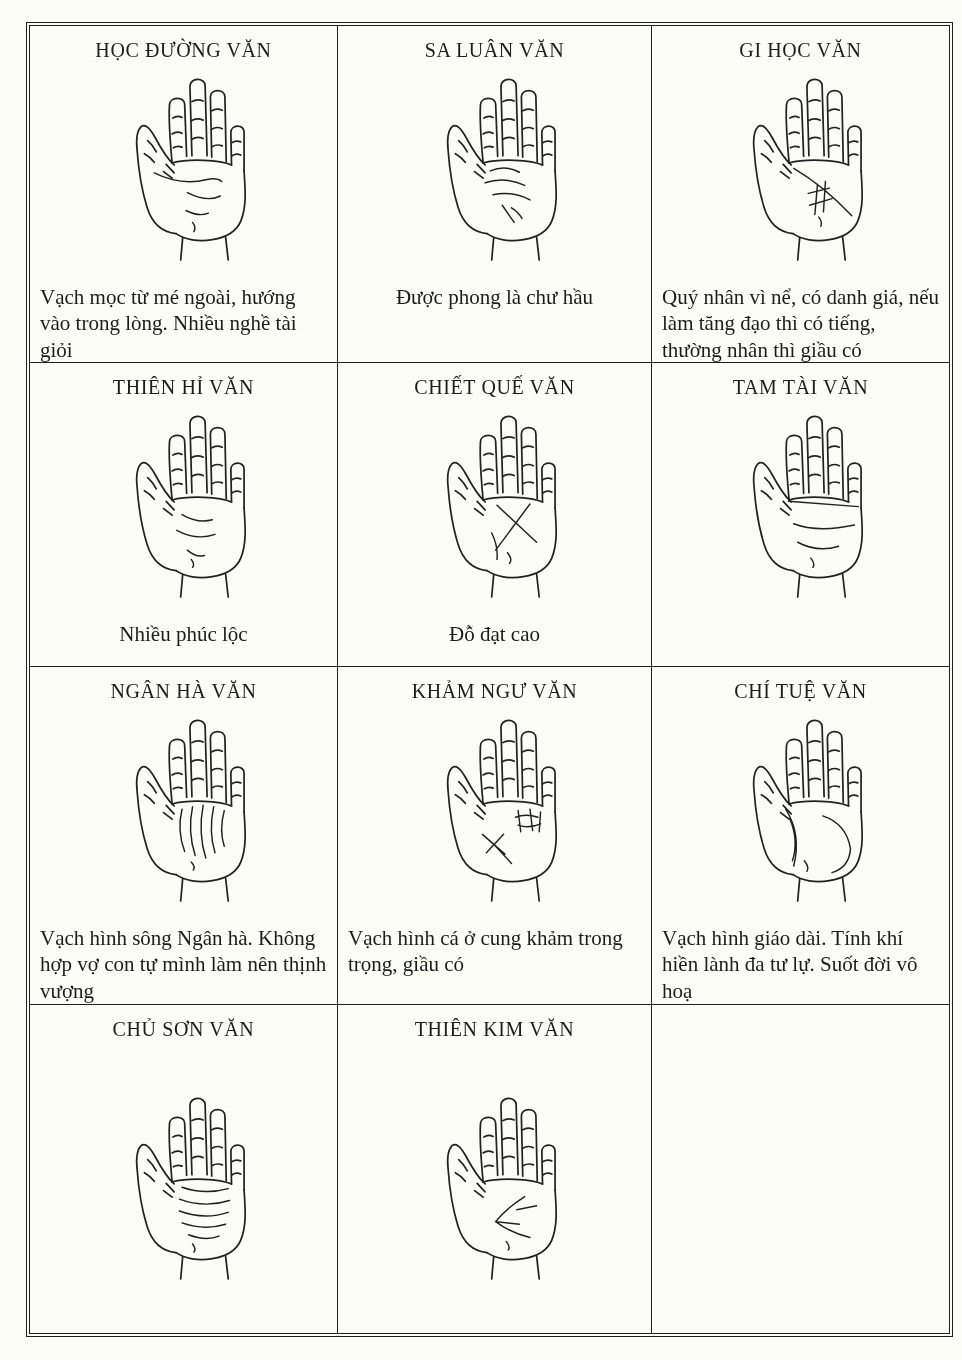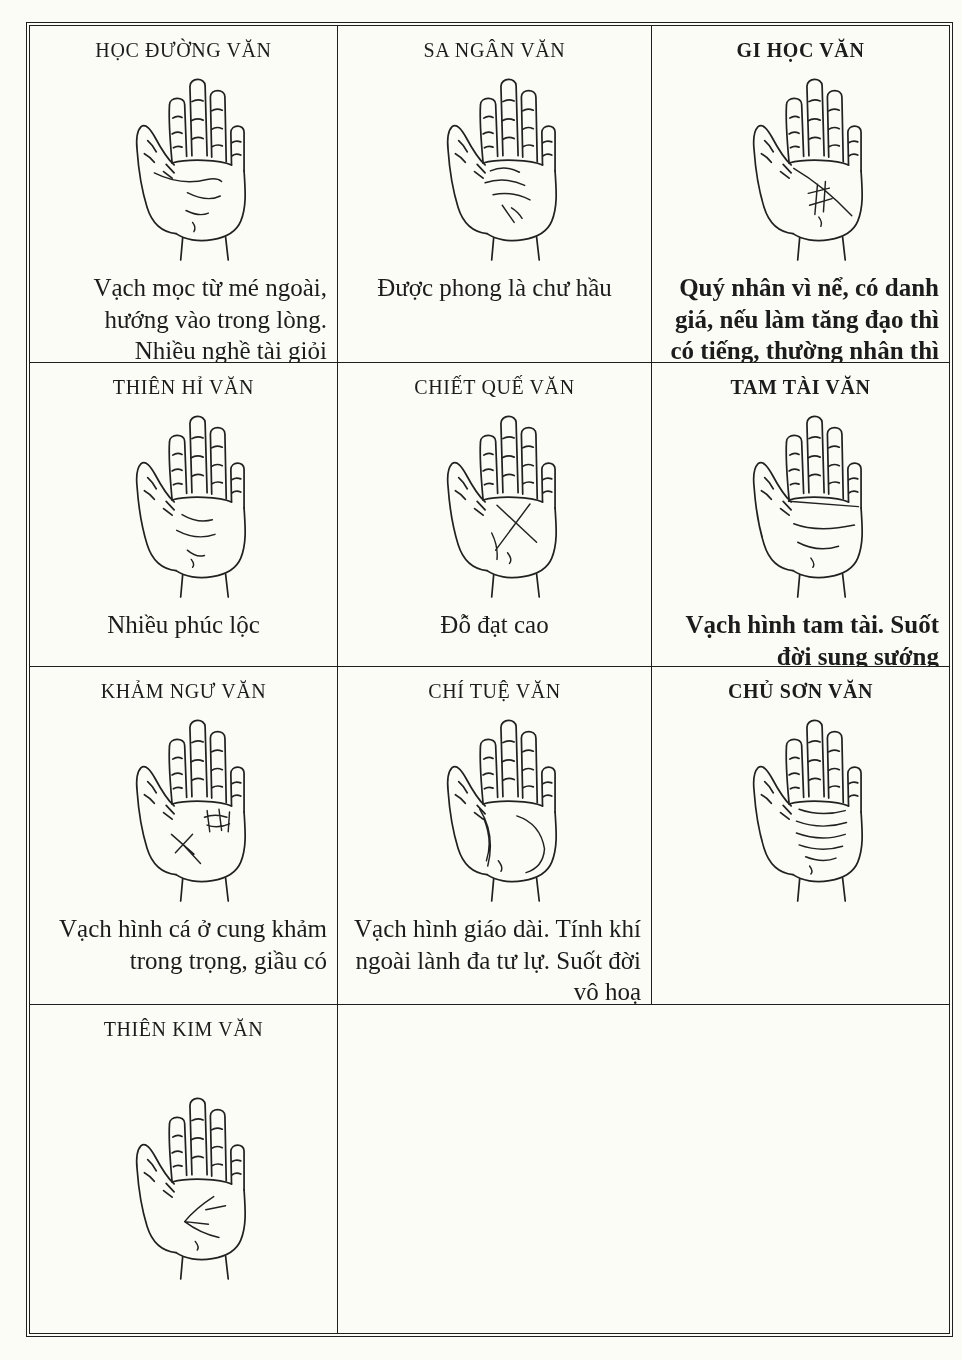--- a/index.html
+++ b/index.html
@@ -21,37 +21,37 @@
     grid-template-rows:337px 304px 338px 328px;
     background:#fcfcf7;
   }
   .cell{
     box-sizing:border-box;
     border-right:1px solid #1f1f1f;
     border-bottom:1px solid #1f1f1f;
     overflow:hidden;
     display:flex;flex-direction:column;align-items:center;
   }
-  .cell:nth-child(3n){border-right:none;font-weight:bold;}
+  .cell:nth-child(3n){border-right:none;}
   .cell:nth-child(n+10){border-bottom:none;gap:40px;}
   .cell-title{
     margin-top:13px;
     font-size:20px;
     letter-spacing:.6px;
     text-align:center;
     white-space:nowrap;
   }
   .hand-wrap{margin-top:2px;line-height:0;}
   .hand{width:152px;height:198px;}
   .cell-desc{
-    margin-top:10px;
+    margin-top:22px;
     padding:0 10px;
-    font-size:25px;
+    font-size:21px;
     line-height:1.26;
-    text-align:right;
+    text-align:left;
   }
 </style>
 </head>
 <body>
 
 <svg width="0" height="0" style="position:absolute" aria-hidden="true">
   <defs>
     <g id="hand-base" fill="none" stroke="#212121" stroke-width="2.6" stroke-linecap="round" stroke-linejoin="round">
       <path d="M97,150 C94,118 92,78 93,62 C93,49 116,49 116,61 L119,140"></path>
       <path d="M127,139 L124,34 C124,20 147,20 147,33 L150,139"></path>
@@ -77,21 +77,21 @@
     <div class="hand-wrap">
       <svg class="hand" viewBox="0 0 230 300">
         <use href="#hand-base" xlink:href="#hand-base"></use>
         <path fill="none" stroke="#212121" stroke-width="2.2" stroke-linecap="round" d="M70,165 Q110,185 150,175 Q165,172 172,178 M120,195 Q150,210 170,200 M118,222 Q138,232 152,226 M128,240 q6,8 2,14"></path>
       </svg>
     </div>
     <div class="cell-desc">Vạch mọc từ mé ngoài, hướng vào trong lòng. Nhiều nghề tài giỏi</div>
   </div>
 
   <div class="cell">
-    <div class="cell-title">SA NGÂN VĂN</div>
+    <div class="cell-title">SA LUÂN VĂN</div>
     <div class="hand-wrap">
       <svg class="hand" viewBox="0 0 230 300">
         <use href="#hand-base" xlink:href="#hand-base"></use>
         <path fill="none" stroke="#212121" stroke-width="2.2" stroke-linecap="round" d="M108,162 Q130,152 152,164 M100,180 Q130,170 160,184 M112,198 Q142,192 168,206 M126,214 L144,240 M140,218 q10,6 16,16"></path>
       </svg>
     </div>
     <div class="cell-desc">Được phong là chư hầu</div>
   </div>
 
   <div class="cell">
@@ -128,45 +128,54 @@
   </div>
 
   <div class="cell">
     <div class="cell-title">TAM TÀI VĂN</div>
     <div class="hand-wrap">
       <svg class="hand" viewBox="0 0 230 300">
         <use href="#hand-base" xlink:href="#hand-base"></use>
         <path fill="none" stroke="#212121" stroke-width="2.2" stroke-linecap="round" d="M96,152 L202,160 M104,186 Q140,200 196,188 M110,214 Q140,230 172,220 M130,238 q7,9 3,14"></path>
       </svg>
     </div>
-    <div class="cell-desc">Vạch hình tam tài. Suốt đời sung sướng</div>
   </div>
 
 
+  <div class="cell">
+    <div class="cell-title">NGÂN HÀ VĂN</div>
+    <div class="hand-wrap">
+      <svg class="hand" viewBox="0 0 230 300">
+        <use href="#hand-base" xlink:href="#hand-base"></use>
+        <path fill="none" stroke="#212121" stroke-width="2.2" stroke-linecap="round" d="M112,158 Q104,190 116,222 M128,154 Q120,192 132,228 M144,152 Q136,194 148,232 M160,154 Q152,192 162,224 M176,160 Q168,190 176,214 M126,238 q7,8 3,12"></path>
+      </svg>
+    </div>
+    <div class="cell-desc">Vạch hình sông Ngân hà. Không hợp vợ con tự mình làm nên thịnh vượng</div>
+  </div>
 
   <div class="cell">
     <div class="cell-title">KHẢM NGƯ VĂN</div>
     <div class="hand-wrap">
       <svg class="hand" viewBox="0 0 230 300">
         <use href="#hand-base" xlink:href="#hand-base"></use>
         <path fill="none" stroke="#212121" stroke-width="2.2" stroke-linecap="round" d="M96,196 L130,226 M102,224 L128,196 M112,210 L140,240 M146,170 Q162,164 180,170 M150,160 L154,192 M168,158 L172,190 M184,162 L182,192 M150,182 Q166,188 184,180"></path>
       </svg>
     </div>
     <div class="cell-desc">Vạch hình cá ở cung khảm trong trọng, giầu có</div>
   </div>
 
   <div class="cell">
     <div class="cell-title">CHÍ TUỆ VĂN</div>
     <div class="hand-wrap">
       <svg class="hand" viewBox="0 0 230 300">
         <use href="#hand-base" xlink:href="#hand-base"></use>
         <path fill="none" stroke="#212121" stroke-width="2.2" stroke-linecap="round" d="M92,158 Q116,196 104,244 M98,172 Q112,206 102,236 M148,168 Q184,180 190,218 Q188,246 162,254 M120,236 q8,10 4,16"></path>
       </svg>
     </div>
-    <div class="cell-desc">Vạch hình giáo dài. Tính khí ngoài lành đa tư lự. Suốt đời vô hoạ</div>
+    <div class="cell-desc">Vạch hình giáo dài. Tính khí hiền lành đa tư lự. Suốt đời vô hoạ</div>
   </div>
 
   <div class="cell">
     <div class="cell-title">CHỦ SƠN VĂN</div>
     <div class="hand-wrap">
       <svg class="hand" viewBox="0 0 230 300">
         <use href="#hand-base" xlink:href="#hand-base"></use>
         <path fill="none" stroke="#212121" stroke-width="2.2" stroke-linecap="round" d="M112,158 Q146,170 182,160 M108,176 Q146,190 184,178 M108,194 Q146,208 182,196 M112,212 Q146,224 178,214 M122,230 Q148,240 168,232 M128,244 q6,8 2,12"></path>
       </svg>
     </div>

